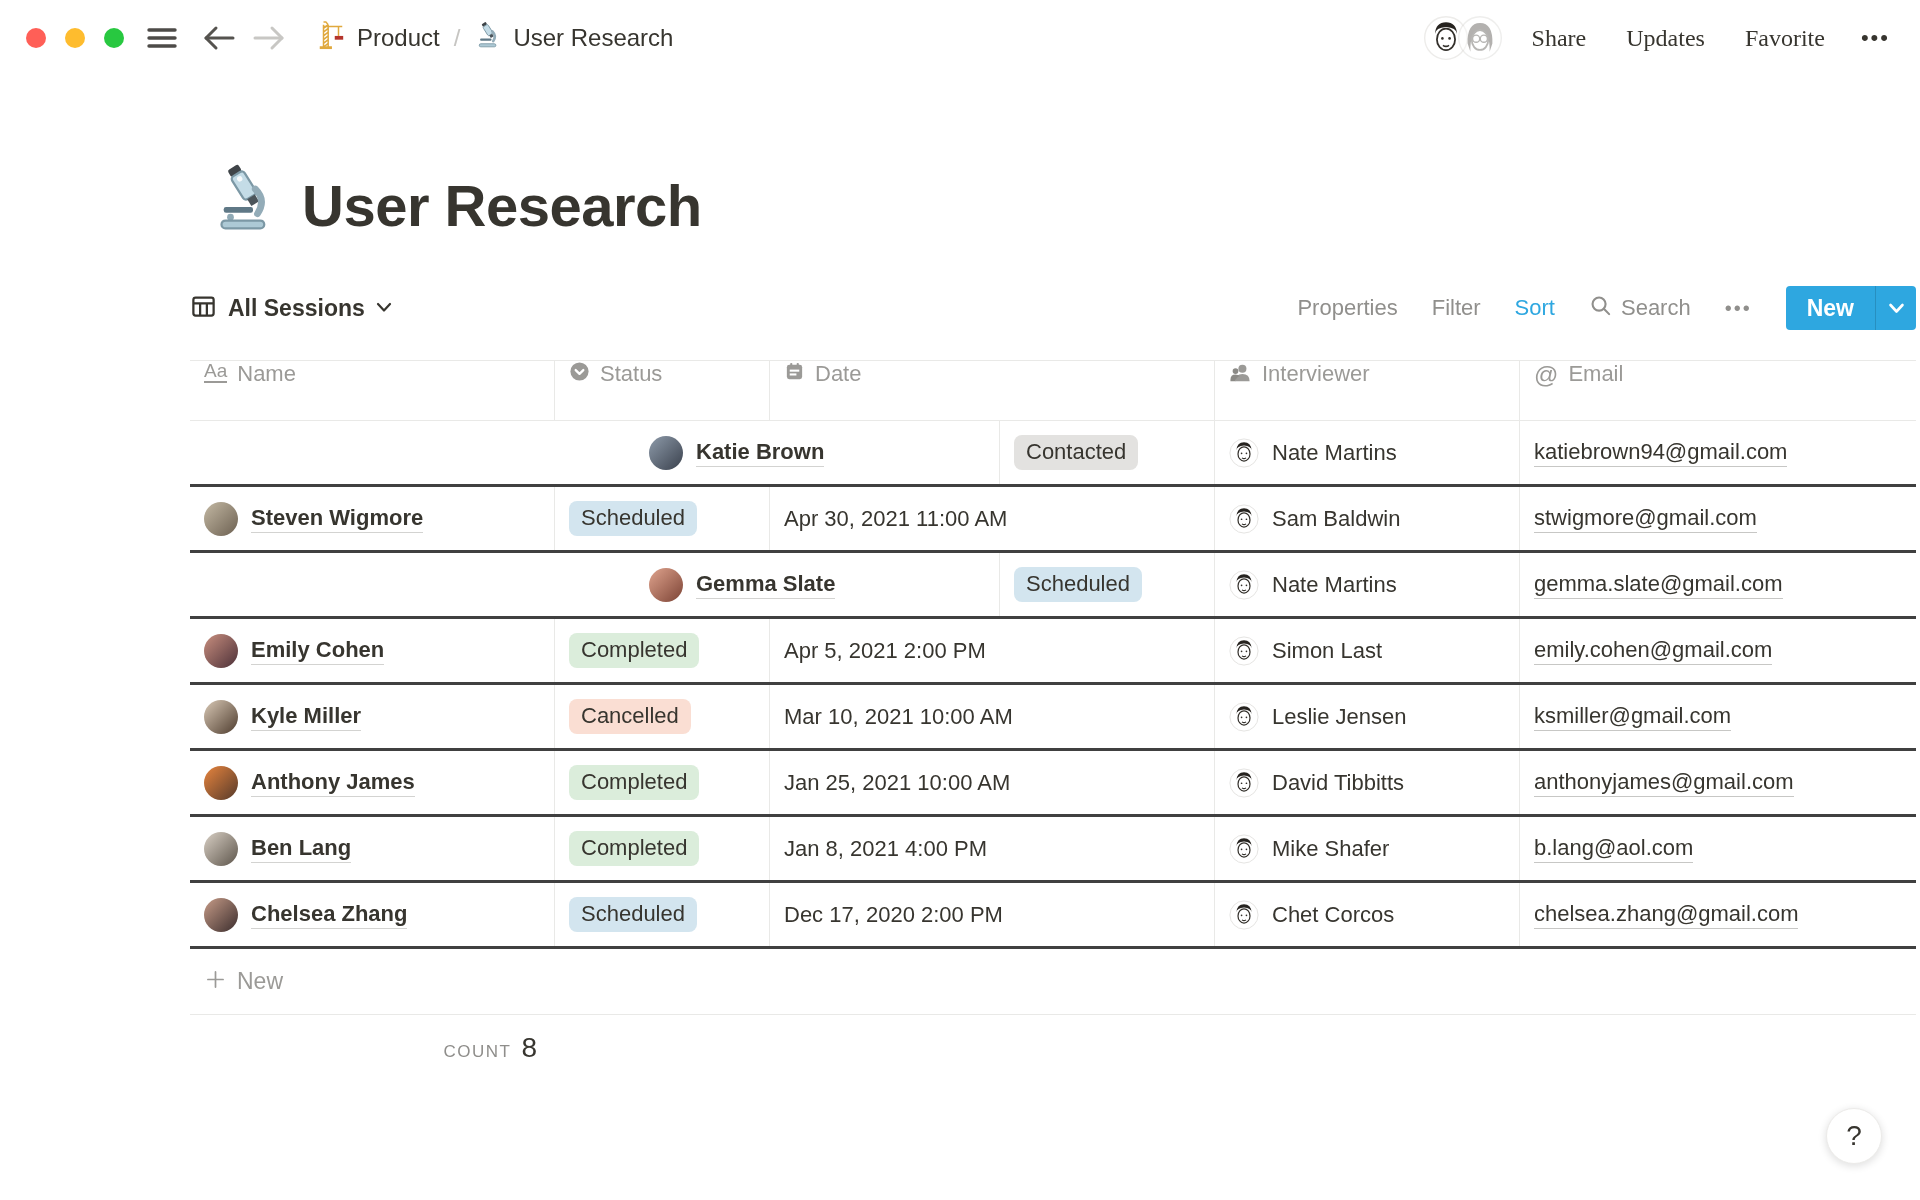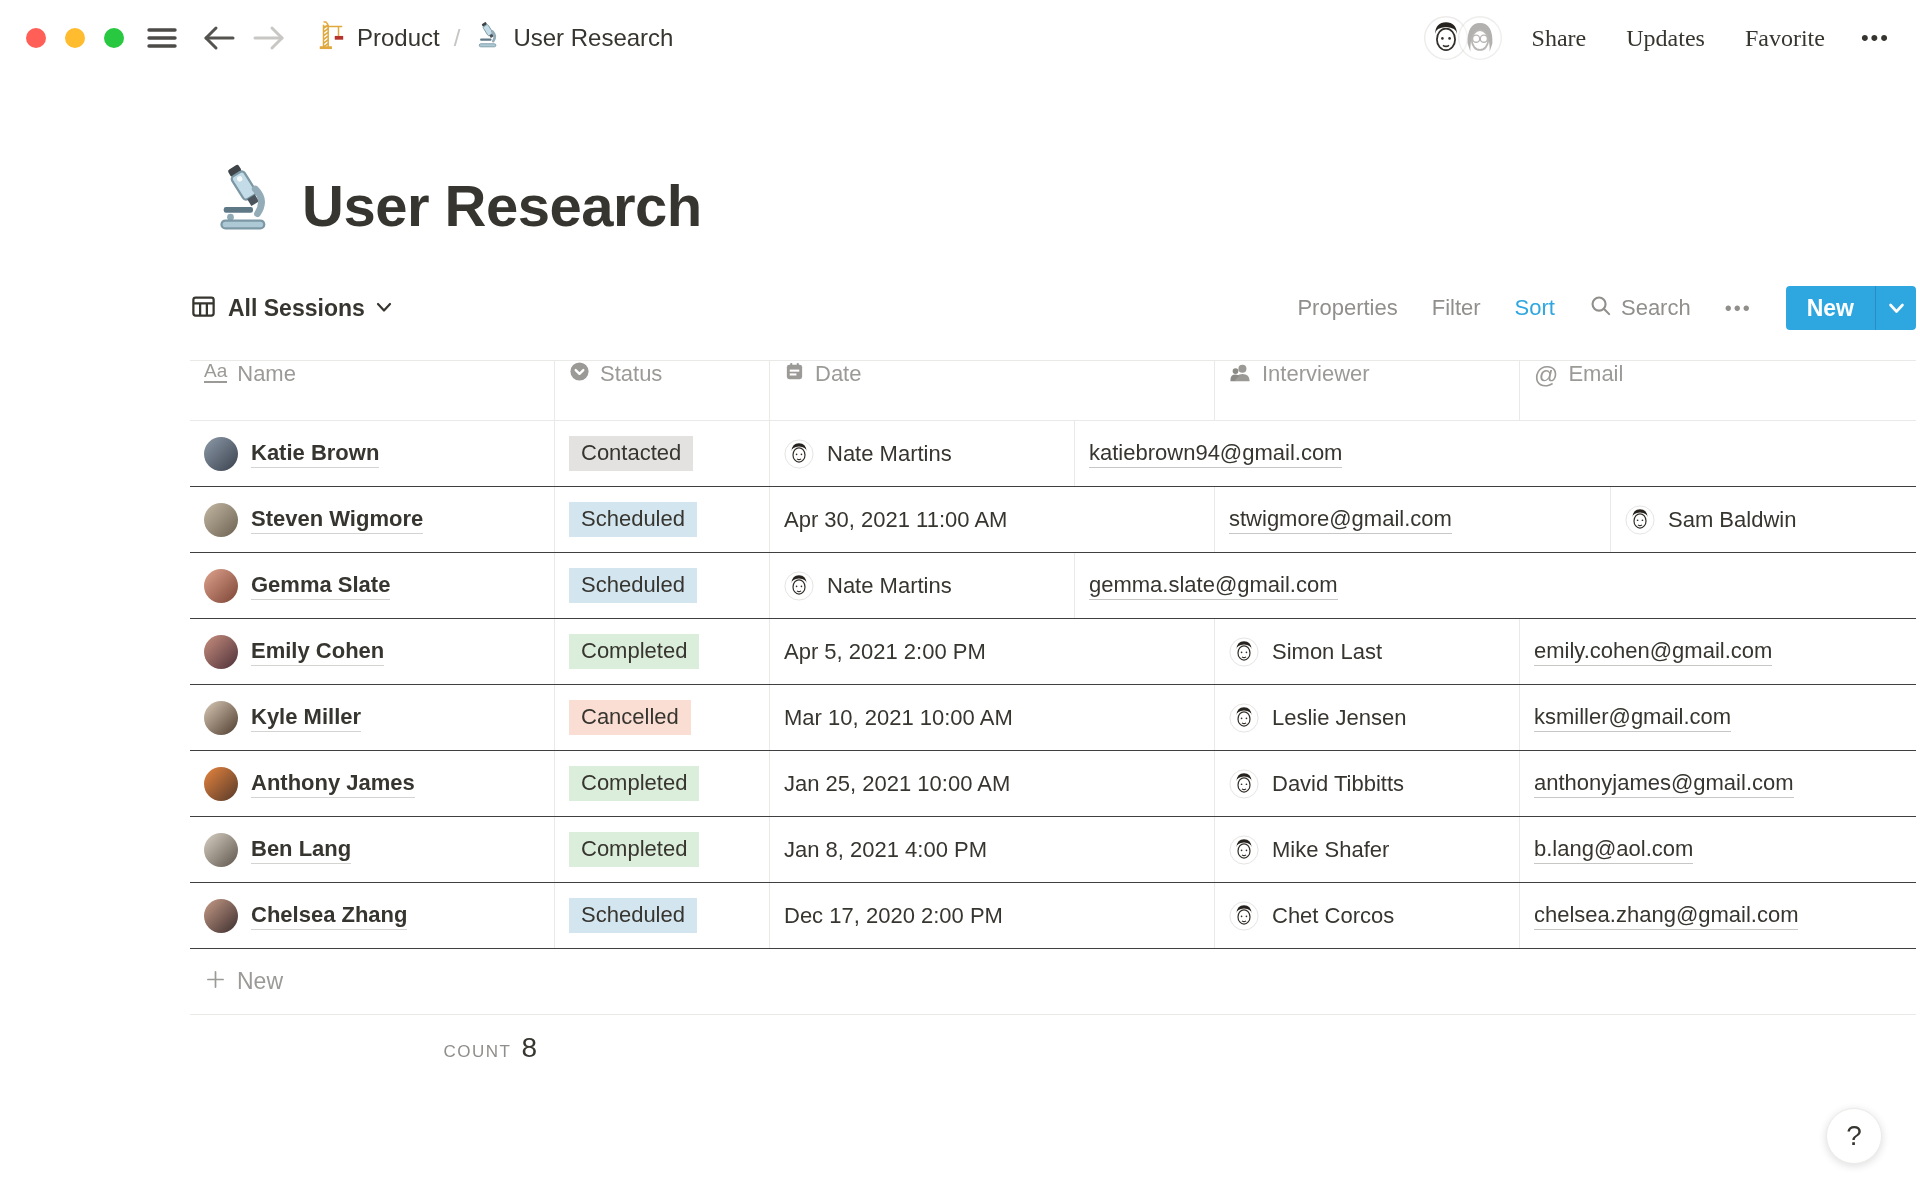--- a/index.html
+++ b/index.html
@@ -41,25 +41,25 @@
   .new-btn-caret { width:40px; display:flex; align-items:center; justify-content:center; }
 
   
   .table { margin:30px 0 0 190px; width:1726px; }
   .t-head { display:flex; height:61px; border-top:1px solid #E9E9E7; border-bottom:1px solid #E9E9E7; }
   .t-hcell { display:flex; align-items:flex-start; gap:10px; padding-left:14px; color:#9B9A97; font-size:22px; }
   .t-hcell:not(:last-child), .t-cell:not(:last-child) { border-right:1px solid #E9E9E7; }
   .c0{width:365px;} .c1{width:215px;} .c2{width:445px;} .c3{width:305px;} .c4{width:396px;}
   .aa-glyph { font-size:19px; color:#9B9A97; border-bottom:2px solid #9B9A97; line-height:1.05; }
   .at-glyph { font-size:24px; color:#9B9A97; }
-  .t-row { display:flex; height:66px; border-bottom:1px solid #404040; }
+  .t-row { display:flex; height:66px; border-bottom:3px solid #404040;justify-content:flex-end; }
   .t-cell { display:flex; align-items:center; padding-left:14px; font-size:22px; cursor:pointer; }
   .p-avatar { width:34px; height:34px; border-radius:50%; margin-right:13px; flex:none; }
   .p-name { font-weight:700; border-bottom:1px solid rgba(55,53,47,0.22); line-height:1.3; }
-  .badge { padding:4px 12px 5px; border-radius:0; font-size:22px; line-height:1.2; }
+  .badge { padding:4px 12px 5px; border-radius:8px; font-size:22px; line-height:1.2; }
   .iv-avatar { width:30px; height:30px; margin-right:13px; flex:none; }
   .email-text { border-bottom:1px solid rgba(55,53,47,0.28); line-height:1.3; }
   .t-newrow { display:flex; align-items:center; height:66px; padding-left:16px; gap:12px; color:#9B9A97; font-size:23px; border-bottom:1px solid #E9E9E7; cursor:pointer; }
   .t-countrow { height:66px; display:flex; align-items:center; }
   .count-wrap { width:365px; text-align:right; padding-right:18px; display:flex; justify-content:flex-end; align-items:baseline; gap:10px; cursor:pointer; }
   .count-label { font-size:17px; letter-spacing:1.5px; color:#8F8E8B; }
   .count-value { font-size:28px; color:#37352F; }
 
   .help-btn { position:absolute; right:38px; bottom:36px; width:56px; height:56px; border-radius:50%; background:#fff; border:1px solid #ECEBE9; box-shadow:0 2px 8px rgba(15,15,15,0.14); font-size:28px; color:#37352F; display:flex; align-items:center; justify-content:center; cursor:pointer; font-family:"Liberation Sans",sans-serif; }
 </style>
@@ -300,33 +300,33 @@
         <div class="t-cell c0">
           <span class="p-avatar" style="background: linear-gradient(135deg, rgb(196, 185, 164), rgb(108, 96, 81));"></span>
           <span class="p-name">Steven Wigmore</span>
         </div>
         <div class="t-cell c1">
           <span class="badge" style="background: rgb(211, 229, 239);">Scheduled</span>
         </div>
         <div class="t-cell c2">
           <span>Apr 30, 2021 11:00 AM</span>
         </div>
+        <div class="t-cell c3">
+          <span class="iv-avatar"><svg width="30" height="30" viewBox="0 0 32 32">
+              <circle cx="16" cy="16" r="15" fill="#fff" stroke="#E3E2E0"></circle>
+              <path d="M8 13 Q8.5 4.5 16 4.5 Q23.5 4.5 24 13 Q23.5 8.5 16 8 Q8.5 8.5 8 13 Z" fill="#26231F"></path>
+              <ellipse cx="16" cy="17" rx="6.4" ry="7.6" fill="none" stroke="#33302B" stroke-width="1.3"></ellipse>
+              <circle cx="13.4" cy="16.3" r="0.9" fill="#33302B"></circle>
+              <circle cx="18.6" cy="16.3" r="0.9" fill="#33302B"></circle>
+              <path d="M13.8 21.2 Q16 22.8 18.2 21.2" fill="none" stroke="#33302B" stroke-width="1.1"></path>
+            </svg></span>
+          <span>Sam Baldwin</span>
+        </div>
         <div class="t-cell c4">
           <span class="email-text">stwigmore@gmail.com</span>
-        </div>
-        <div class="t-cell c3">
-          <span class="iv-avatar"><svg width="30" height="30" viewBox="0 0 32 32">
-              <circle cx="16" cy="16" r="15" fill="#fff" stroke="#E3E2E0"></circle>
-              <path d="M8 13 Q8.5 4.5 16 4.5 Q23.5 4.5 24 13 Q23.5 8.5 16 8 Q8.5 8.5 8 13 Z" fill="#26231F"></path>
-              <ellipse cx="16" cy="17" rx="6.4" ry="7.6" fill="none" stroke="#33302B" stroke-width="1.3"></ellipse>
-              <circle cx="13.4" cy="16.3" r="0.9" fill="#33302B"></circle>
-              <circle cx="18.6" cy="16.3" r="0.9" fill="#33302B"></circle>
-              <path d="M13.8 21.2 Q16 22.8 18.2 21.2" fill="none" stroke="#33302B" stroke-width="1.1"></path>
-            </svg></span>
-          <span>Sam Baldwin</span>
         </div>
       </div>
       <div class="t-row">
         <div class="t-cell c0">
           <span class="p-avatar" style="background: linear-gradient(135deg, rgb(224, 164, 142), rgb(124, 67, 53));"></span>
           <span class="p-name">Gemma Slate</span>
         </div>
         <div class="t-cell c1">
           <span class="badge" style="background: rgb(211, 229, 239);">Scheduled</span>
         </div>

